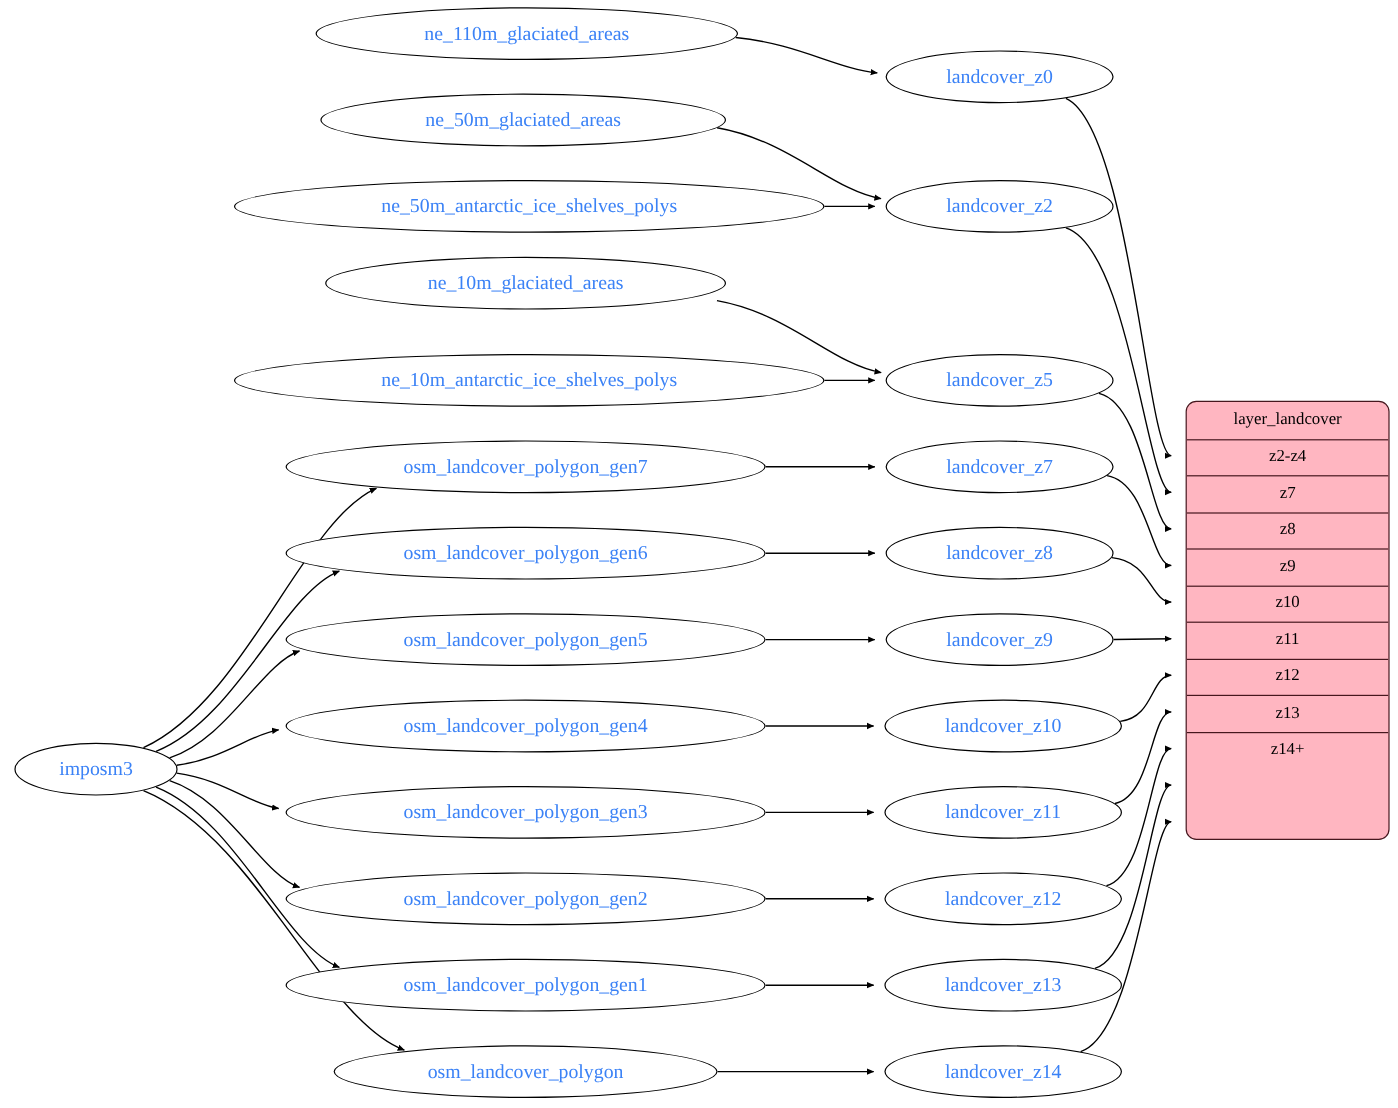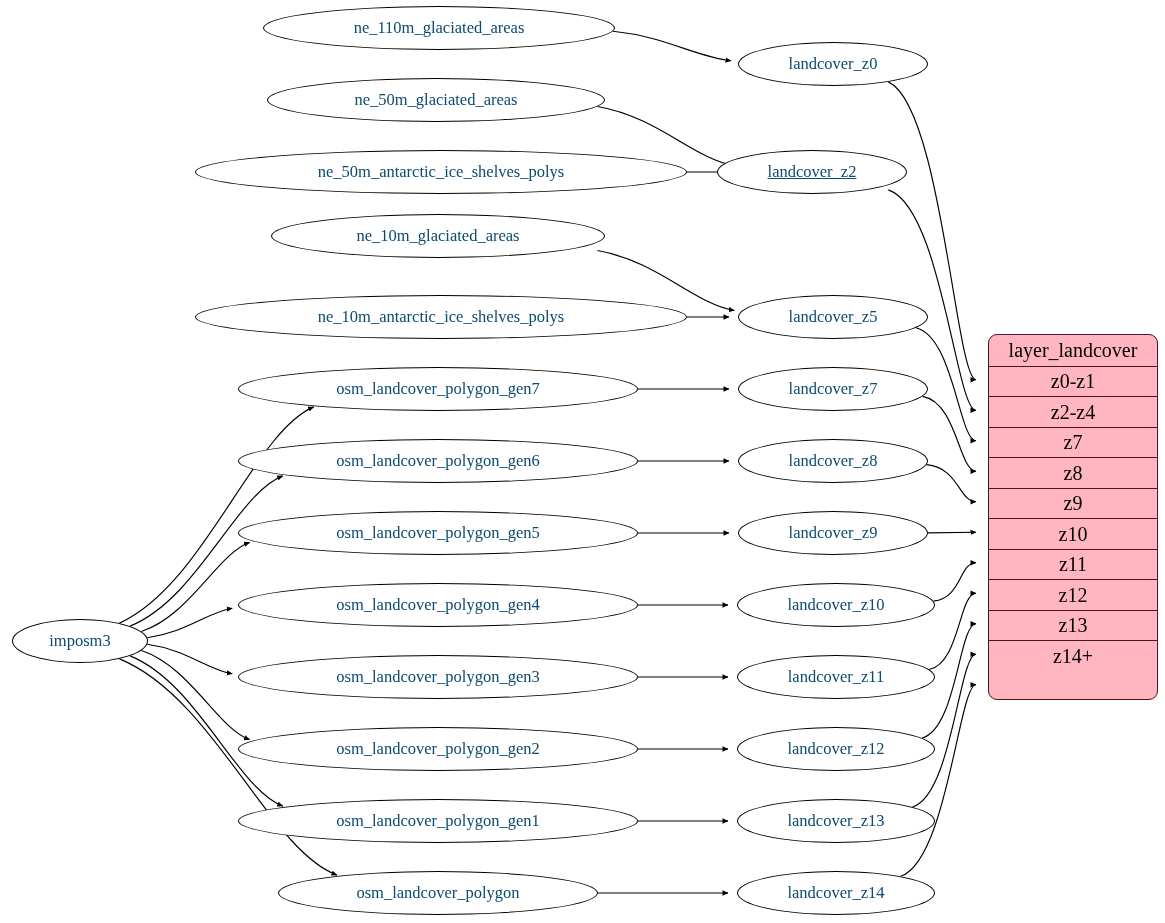--- a/index.html
+++ b/index.html
@@ -27,39 +27,39 @@
   .node-ellipse {
     position: absolute;
     box-sizing: border-box;
     border: 1px solid #000000;
     border-radius: 50%;
     background: #ffffff;
     display: flex;
     align-items: center;
     justify-content: center;
     font-size: 16.5px;
-    color: #0c4a6e;
+    color: #3b82f6;
     white-space: nowrap;
     line-height: 1;
   }
   .record-table {
     position: absolute;
     box-sizing: border-box;
     border: 1px solid #46171e;
     border-radius: 9px;
     background: #ffb6c1;
     overflow: hidden;
   }
   .record-row {
     box-sizing: border-box;
     height: 30.5px;
     display: flex;
     align-items: center;
     justify-content: center;
-    font-size: 20px;
+    font-size: 14px;
     color: #000000;
     border-top: 1px solid #46171e;
     white-space: nowrap;
     line-height: 1;
   }
   .record-row.header {
     border-top: none;
     height: 30.5px;
   }
 </style>
@@ -153,21 +153,21 @@
     </div>
   <div id="source-nodes">
       <div class="node-ellipse" style="left: 12px; top: 619px; width: 136px; height: 44px;">
         <span>imposm3</span>
       </div>
     </div>
   <div id="layer-nodes">
       <div class="node-ellipse" style="left: 738px; top: 42px; width: 190px; height: 44px;">
         <span>landcover_z0</span>
       </div>
-      <div class="node-ellipse" style="left: 717px; top: 150px; width: 190px; height: 44px; text-decoration: underline;">
+      <div class="node-ellipse" style="left: 738px; top: 150px; width: 190px; height: 44px;">
         <span>landcover_z2</span>
       </div>
       <div class="node-ellipse" style="left: 738px; top: 295px; width: 190px; height: 44px;">
         <span>landcover_z5</span>
       </div>
       <div class="node-ellipse" style="left: 738px; top: 367px; width: 190px; height: 44px;">
         <span>landcover_z7</span>
       </div>
       <div class="node-ellipse" style="left: 738px; top: 439px; width: 190px; height: 44px;">
         <span>landcover_z8</span>
@@ -187,21 +187,20 @@
       <div class="node-ellipse" style="left: 737px; top: 799px; width: 198px; height: 44px;">
         <span>landcover_z13</span>
       </div>
       <div class="node-ellipse" style="left: 737px; top: 871px; width: 198px; height: 44px;">
         <span>landcover_z14</span>
       </div>
     </div>
 
   <div class="record-table" id="record-table" style="left: 988px; top: 334px; width: 170px; height: 366px;">
     <div class="record-row header" style="height: 30.5px;">layer_landcover</div>
-  <div class="record-row" style="height: 30.5px;">z0-z1</div>
       <div class="record-row" style="height: 30.5px;">z2-z4</div>
       <div class="record-row" style="height: 30.5px;">z7</div>
       <div class="record-row" style="height: 30.5px;">z8</div>
       <div class="record-row" style="height: 30.5px;">z9</div>
       <div class="record-row" style="height: 30.5px;">z10</div>
       <div class="record-row" style="height: 30.5px;">z11</div>
       <div class="record-row" style="height: 30.5px;">z12</div>
       <div class="record-row" style="height: 30.5px;">z13</div>
       <div class="record-row" style="height: 30.5px;">z14+</div>
     </div>

